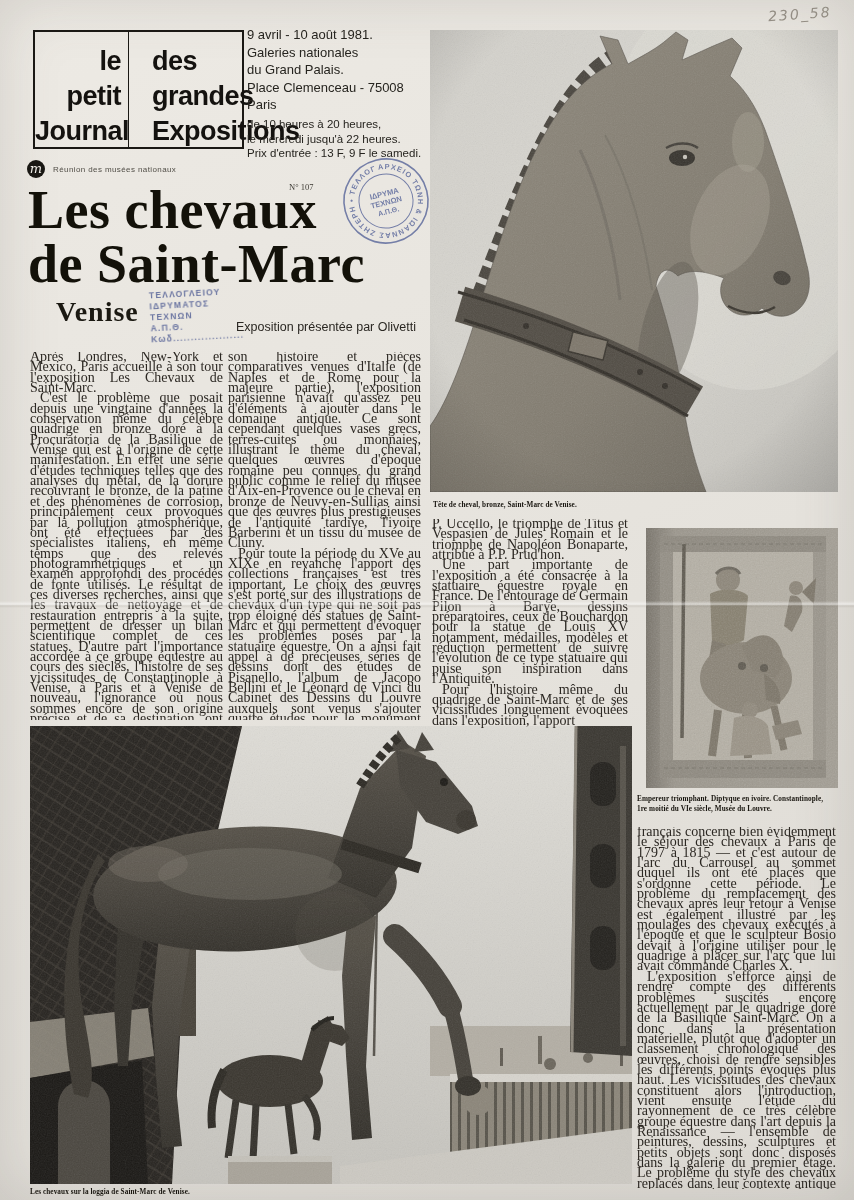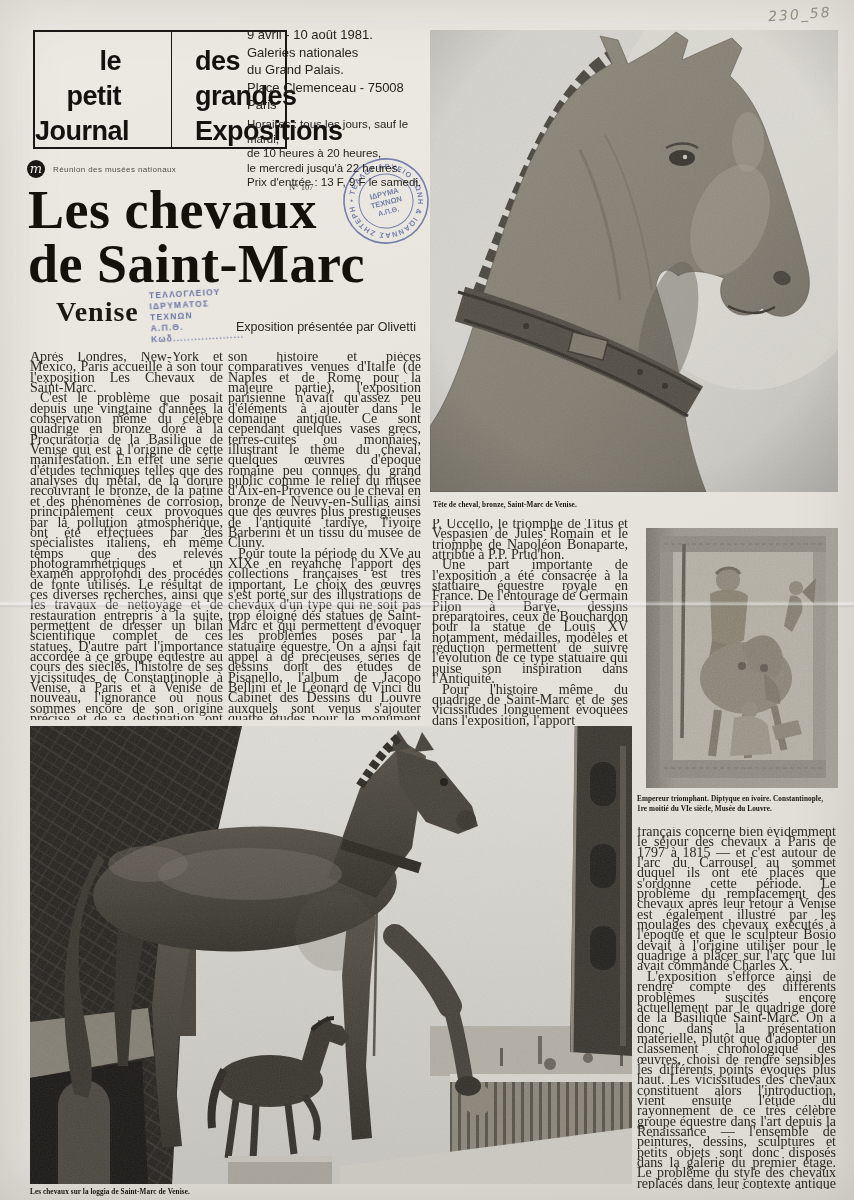--- a/index.html
+++ b/index.html
@@ -4,21 +4,21 @@
 <style>
   html,body{margin:0;padding:0;background:#b8b4ad;}
   .page{
     position:relative;width:854px;height:1200px;overflow:hidden;
     background:linear-gradient(155deg,#edeae4 0%,#e7e4de 45%,#ddDAD4 100%);
     box-shadow:inset 0 0 60px rgba(90,85,75,.18);
     font-family:"Liberation Serif",serif;color:#26231f;
   }
   .abs{position:absolute;}
   
-  .masthead{border:2px solid #1a1814;display:flex;background:transparent;gap:43px;}
+  .masthead{border:2px solid #1a1814;display:flex;background:transparent;}
   .mast-cell{padding-top:12px;font-family:"Liberation Sans",sans-serif;
     font-weight:bold;font-size:27px;line-height:35px;color:#14120f;letter-spacing:-.5px;}
   .mast-left{width:86px;text-align:right;padding-right:7px;}
   .mast-right{width:90px;border-left:1.5px solid #1a1814;padding-left:23px;text-align:left;}
   
   .info{font-family:"Liberation Sans",sans-serif;color:#26241f;}
   .dates{font-size:13px;line-height:17.5px;}
   .metro{font-size:11.5px;margin-top:1px;}
   .hours{font-size:11.5px;line-height:14.5px;}
   .pubrow{display:flex;align-items:center;gap:8px;font-family:"Liberation Sans",sans-serif;}
@@ -69,21 +69,20 @@
     </div>
   </div>
 
   <div class="abs info dates" style="left:247px;top:26px;width:180px;">
     <div>9 avril - 10 août 1981.</div>
     <div>Galeries nationales</div>
     <div>du Grand Palais.</div>
     <div>Place Clemenceau - 75008 Paris</div>
   </div>
   <div class="abs info hours" style="left:247px;top:117px;width:180px;">
-    <div>Horaires : tous les jours, sauf le mardi,</div>
     <div>de 10 heures à 20 heures,</div>
     <div>le mercredi jusqu'à 22 heures.</div>
     <div>Prix d'entrée : 13 F, 9 F le samedi.</div>
   </div>
 
   <div class="abs pubrow" style="left:27px;top:160px;width:220px;">
     <div class="mlogo">m</div>
     <div class="pubname">Réunion des musées nationaux</div>
   </div>
   <div class="abs pubnum" style="left:193px;top:182px;">N° 107</div>

